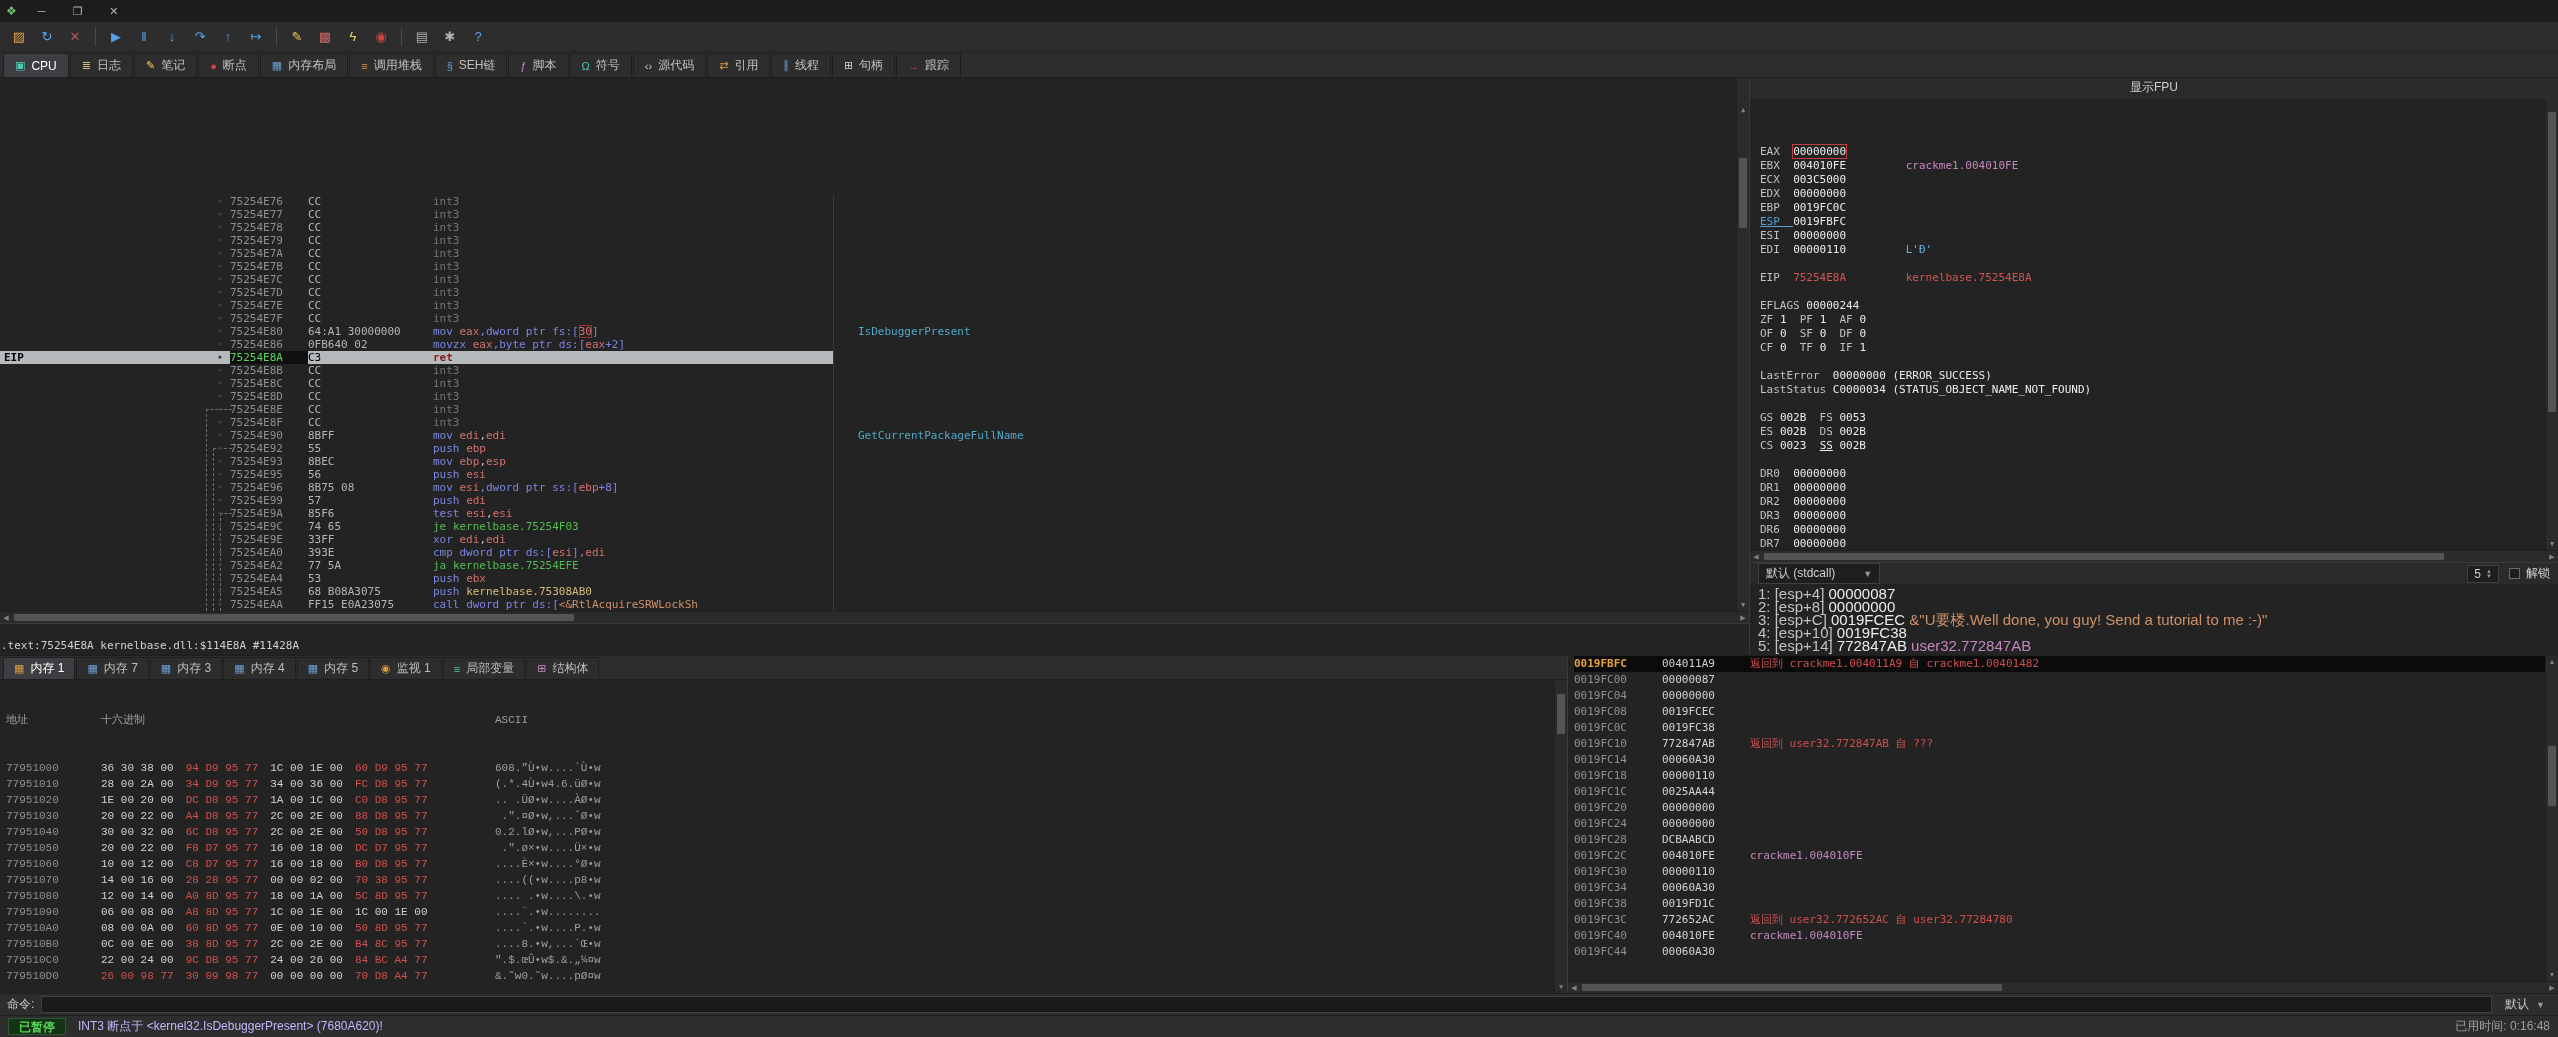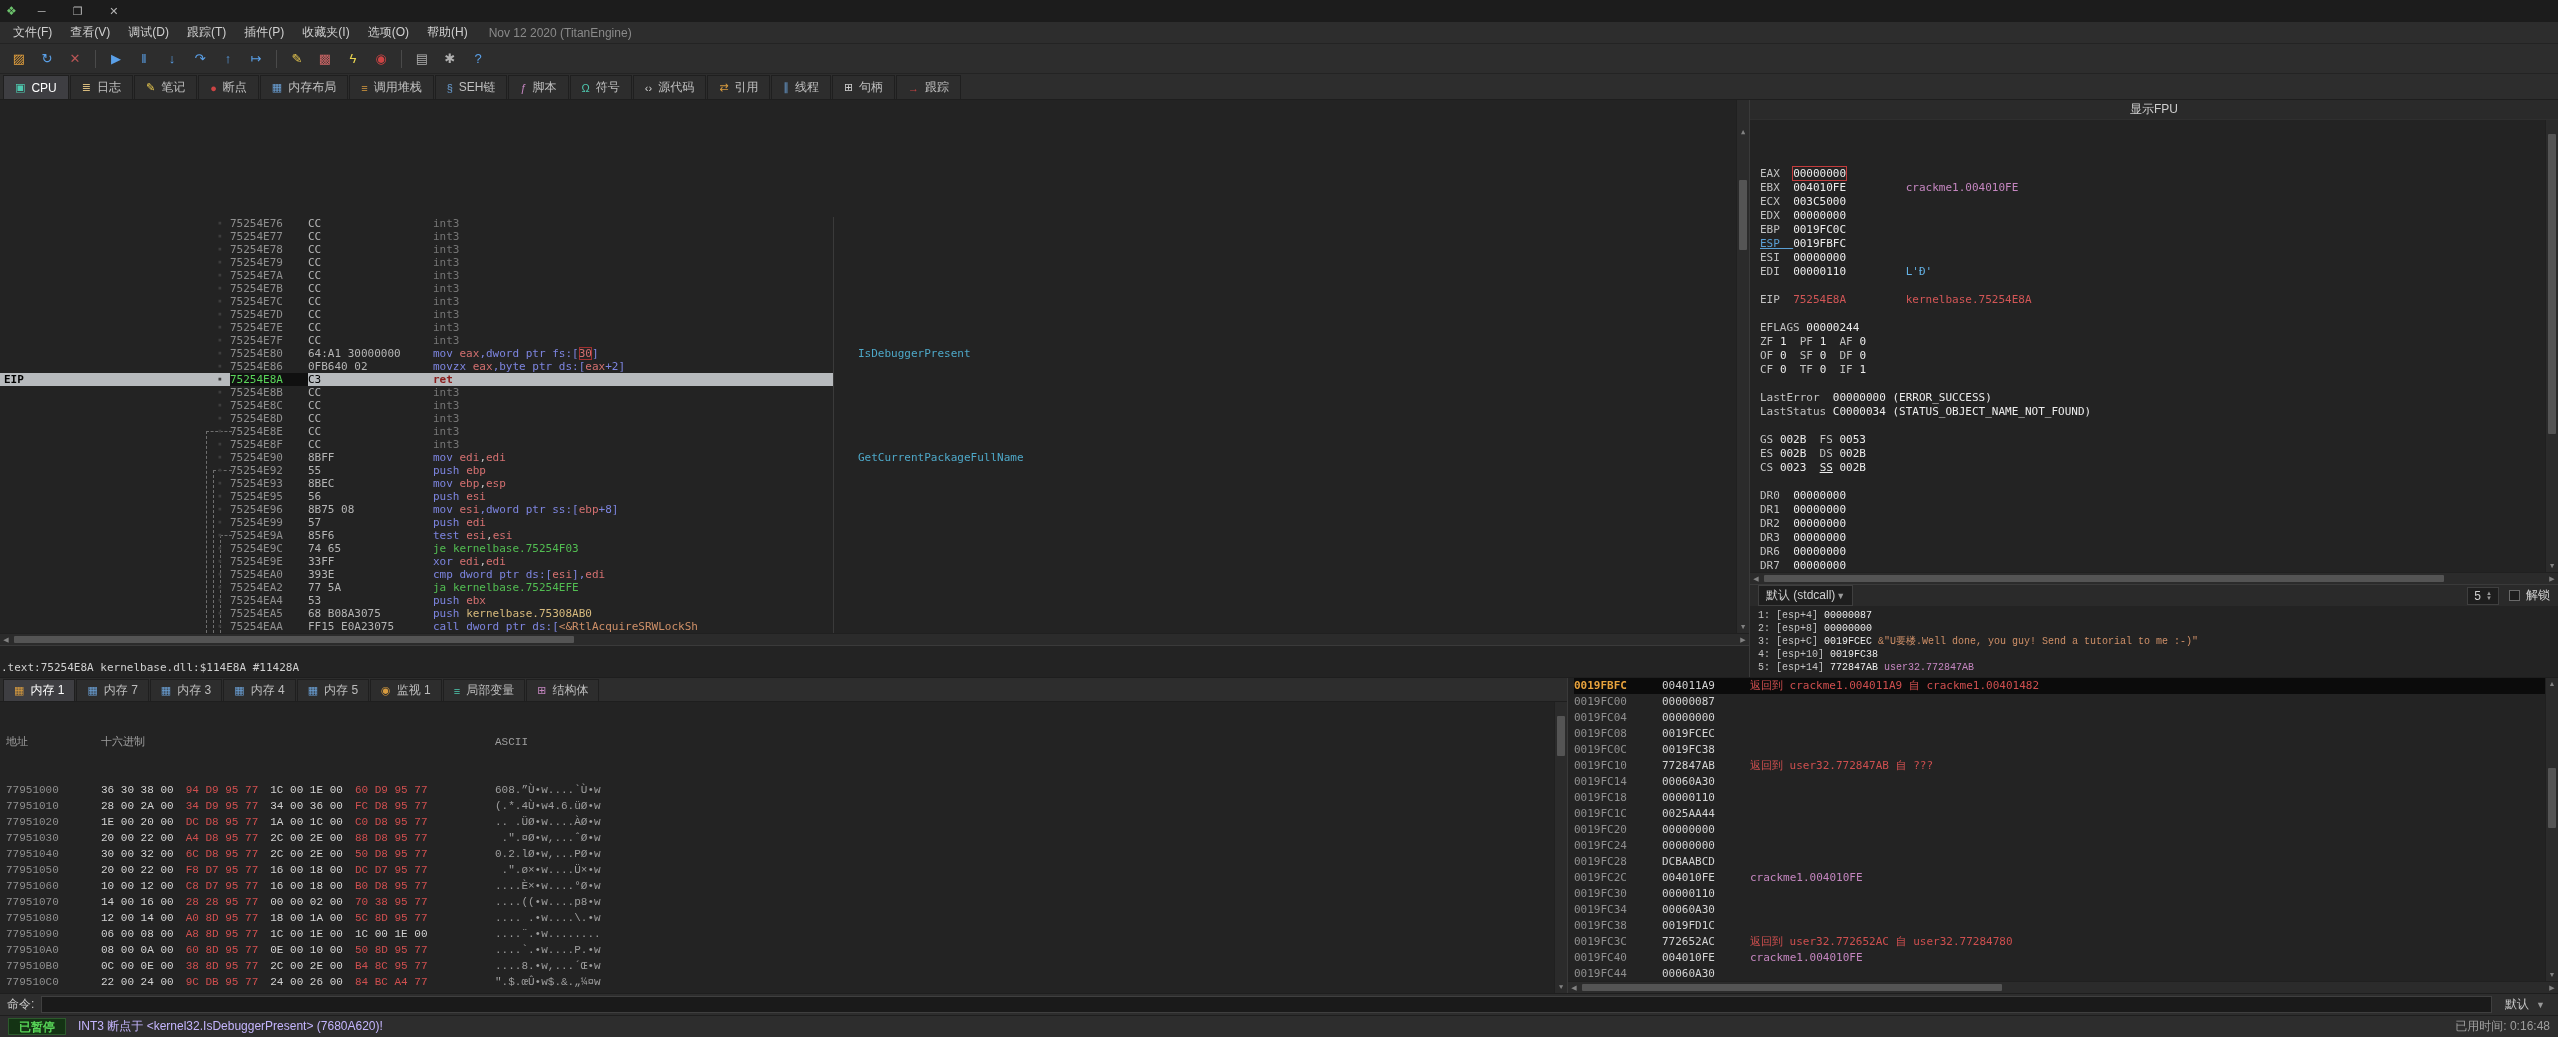--- a/index.html
+++ b/index.html
@@ -65,28 +65,28 @@
 .infobar{height:33px;flex:none;border-top:1px solid #3a3a3a;font-family:"DejaVu Sans Mono",monospace;font-size:11px;
   color:#d0d0d0;display:flex;align-items:flex-end;padding:2px 8px 4px 1px}
 
 
 .right-pane{width:808px;flex:none;display:flex;flex-direction:column;background:#232323}
 .fpu-bar{height:20px;flex:none;display:flex;align-items:center;justify-content:center;color:#cfcfcf;border-bottom:1px solid #2f2f2f;background:#2a2a2a}
 .regs{flex:1;position:relative;padding:5px 13px 0 10px;font-family:"DejaVu Sans Mono",monospace;font-size:11px;line-height:14px;white-space:pre;overflow:hidden}
 .rline{height:14px}
 .regs-hscroll{flex:none}
 .args-header{height:22px;flex:none;display:flex;align-items:center;gap:10px;padding:0 8px;border-top:1px solid #3a3a3a;background:#2a2a2a}
-.args-select{display:flex;align-items:center;gap:1px;background:#1e1e1e;border:1px solid #3f3f3f;padding:1px 7px;color:#d0d0d0}
+.args-select{display:flex;align-items:center;gap:28px;background:#1e1e1e;border:1px solid #3f3f3f;padding:1px 7px;color:#d0d0d0}
 .caret{color:#9a9a9a;font-size:9px}
 .args-spacer{flex:1}
 .args-count{display:flex;align-items:center;gap:5px;background:#1e1e1e;border:1px solid #3f3f3f;padding:1px 6px;color:#d0d0d0}
 .spincol{display:flex;flex-direction:column;font-size:6px;line-height:5px;color:#9a9a9a}
 .args-unlock{display:flex;align-items:center;gap:6px;color:#d0d0d0}
 .cb{width:11px;height:11px;border:1px solid #6a6a6a;background:#1e1e1e;display:inline-block}
-.args-rows{height:71px;flex:none;padding:3px 8px;font-family:Liberation Mono, monospace;font-size:10px;line-height:13px;white-space:pre;overflow:hidden}
+.args-rows{height:71px;flex:none;padding:3px 8px;font-family:Liberation Sans, sans-serif;font-size:15px;line-height:13px;white-space:pre;overflow:hidden}
 .aline{height:13px}
 
 
 .main-bottom{flex:1;display:flex;min-height:0}
 .dump-pane{flex:1;display:flex;flex-direction:column;background:#232323;border-right:1px solid #3a3a3a;min-width:0}
 .dump-tabs{height:24px;flex:none;display:flex;align-items:flex-end;background:#2d2d2d;border-bottom:1px solid #1e1e1e;gap:1px;padding:0 3px}
 .dtab{height:22px;padding:0 10px;display:flex;align-items:center;gap:6px;background:#2d2d2d;border:1px solid #1f1f1f;border-bottom:none;color:#bdbdbd;white-space:nowrap}
 .dtab.active{background:#3e3e42;color:#fff}
 .dump-body{flex:1;position:relative;overflow:hidden;font-family:Liberation Mono, monospace;font-size:11px;line-height:16px;white-space:pre}
 .dump-head{height:16px;display:flex;color:#9f9f9f;padding-left:6px}
@@ -135,33 +135,20 @@
 
   <div class="titlebar">
     <span class="app-icon">❖</span>
     <span id="win-controls" style="display:flex">
         <span class="win-btn">─</span>
         <span class="win-btn">❐</span>
         <span class="win-btn">✕</span>
       </span>
   </div>
 
-  <div class="menubar">
-    <div id="menubar-items">
-        <div class="menu-item">文件(F)</div>
-        <div class="menu-item">查看(V)</div>
-        <div class="menu-item">调试(D)</div>
-        <div class="menu-item">跟踪(T)</div>
-        <div class="menu-item">插件(P)</div>
-        <div class="menu-item">收藏夹(I)</div>
-        <div class="menu-item">选项(O)</div>
-        <div class="menu-item">帮助(H)</div>
-      </div>
-    <span class="build-info">Nov 12 2020 (TitanEngine)</span>
-  </div>
 
   <div class="toolbar" id="toolbar">
       <div class="tool-btn" style="color: rgb(232, 163, 61);">▨</div>
       <div class="tool-btn" style="color: rgb(90, 160, 232);">↻</div>
       <div class="tool-btn" style="color: rgb(185, 85, 85);">✕</div>
       <div class="tool-sep"></div>
       <div class="tool-btn" style="color: rgb(90, 160, 232);">▶</div>
       <div class="tool-btn" style="color: rgb(90, 160, 232);">‖</div>
       <div class="tool-btn" style="color: rgb(90, 160, 232);">↓</div>
       <div class="tool-btn" style="color: rgb(90, 160, 232);">↷</div>

